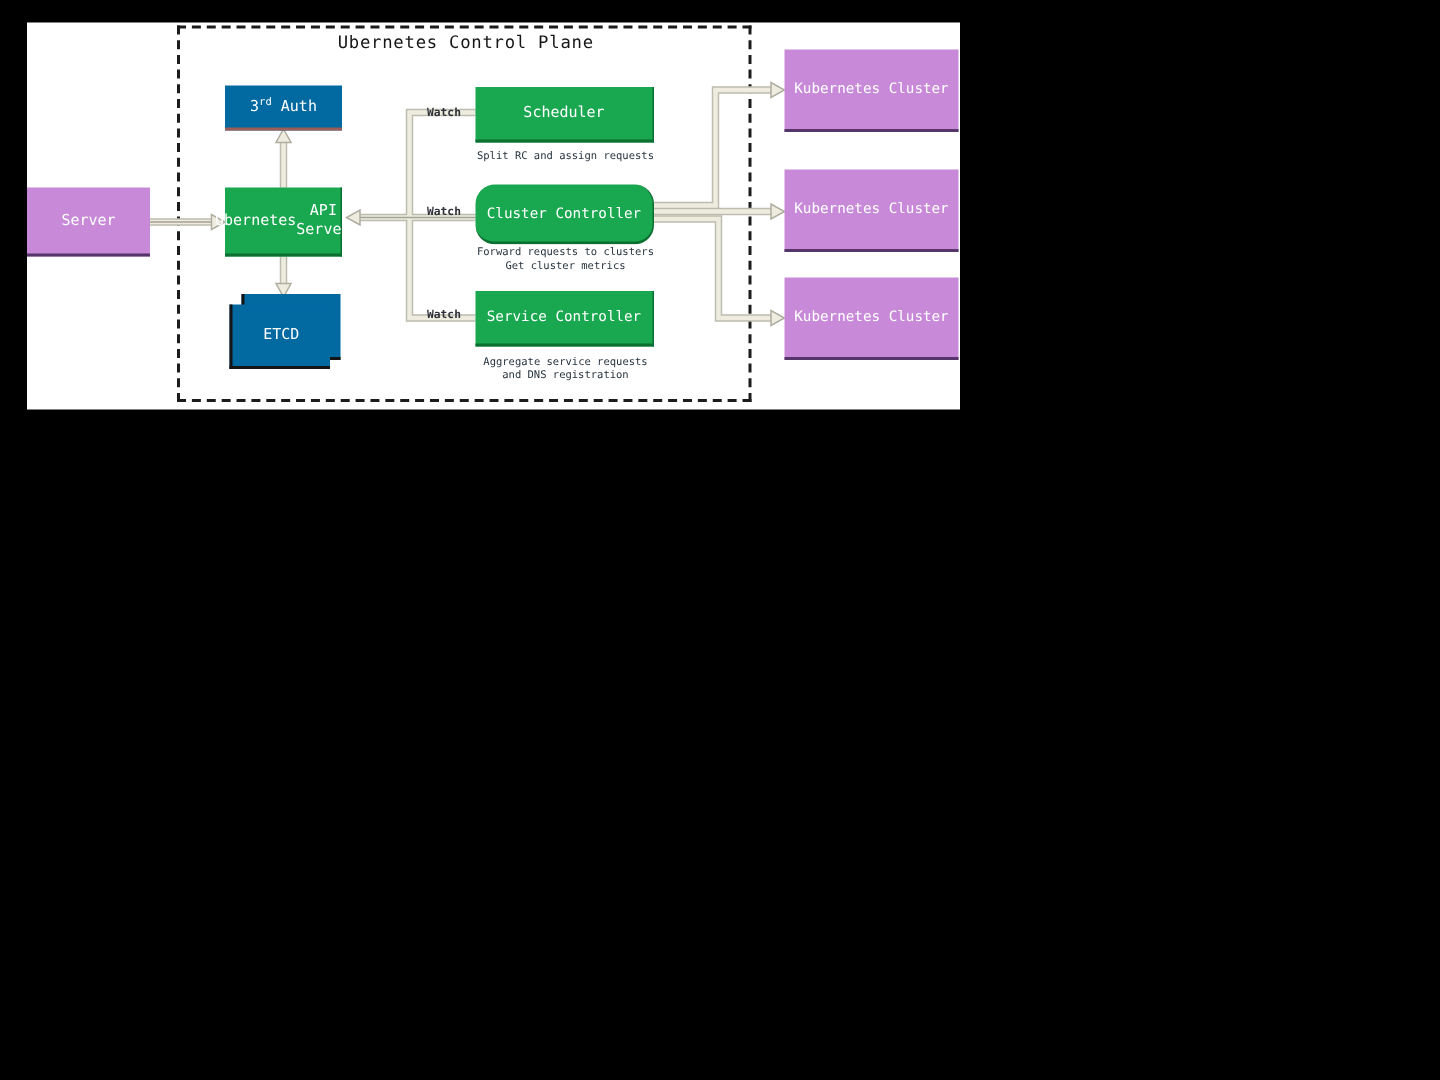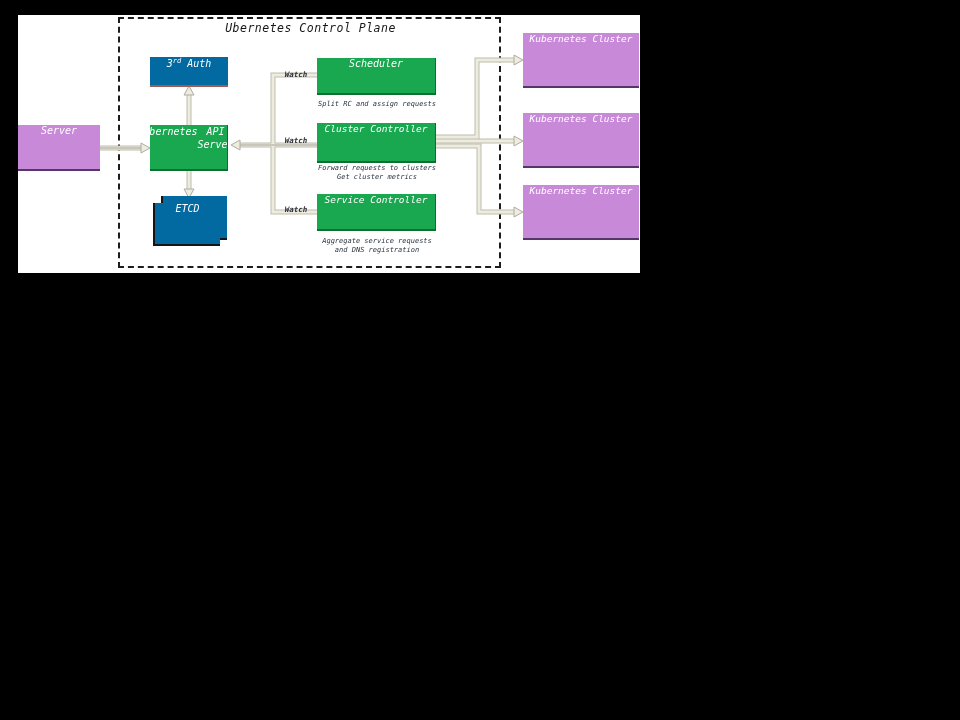--- a/index.html
+++ b/index.html
@@ -1,36 +1,36 @@
 <!DOCTYPE html>
 <html><head>
 <meta charset="utf-8">
 <style>
   html,body{margin:0;padding:0;background:#000;}
   .page{position:relative;width:860px;height:720px;background:#000;overflow:hidden;
-        font-family:"DejaVu Sans Mono","Liberation Mono",monospace;font-style:italic;}
+        font-family:"DejaVu Sans Mono","Liberation Mono",monospace;}
   .diagram{position:absolute;left:18px;top:15px;width:622px;height:258px;background:#ffffff;}
 
   .cp-border{position:absolute;left:100px;top:2px;width:383px;height:251px;
              border:2px dashed #1c1c1c;box-sizing:border-box;}
   .title{position:absolute;left:100px;top:6px;width:385px;text-align:center;
          font-size:11.5px;color:#161616;letter-spacing:.5px;}
 
-  .node{position:absolute;display:flex;align-items:flex-start;justify-content:center;
+  .node{position:absolute;display:flex;align-items:center;justify-content:center;
         color:#ffffff;text-align:center;box-sizing:border-box;}
   .green{background:#19a74f;border-bottom:2px solid #0c6e31;border-right:1px solid #0c6e31;}
   .purple{background:#c88ad8;border-bottom:2px solid #55356a;}
   .salmon{background:#0369a1;}
 
   .kubectl{left:0px;top:110px;width:82px;height:46px;font-size:10px;}
   .third-auth{left:132px;top:42px;width:78px;height:30px;font-size:10px;border-bottom:2px solid #9e5c56;}
   .third-auth sup{font-size:7px;}
   .api-server{left:132px;top:110px;width:78px;height:46px;font-size:10px;line-height:13px;flex-direction:row;}
   .scheduler{left:299px;top:43px;width:119px;height:37px;font-size:10px;}
-  .cluster-controller{left:299px;top:108px;width:119px;height:40px;font-size:9.5px;}
+  .cluster-controller{left:299px;top:108px;width:119px;height:40px;font-size:9.5px;border-radius:13px;}
   .service-controller{left:299px;top:179px;width:119px;height:37px;font-size:9.5px;}
   .kcluster{width:116px;height:55px;font-size:9.5px;}
   .kc1{left:505px;top:18px;}
   .kc2{left:505px;top:98px;}
   .kc3{left:505px;top:170px;}
 
   .etcd-back{left:143px;top:181px;width:66px;height:44px;
              border-left:2px solid #151515;border-bottom:2px solid #151515;}
   .etcd-front{left:135px;top:188px;width:67px;height:43px;font-size:10px;
               border-left:2px solid #151515;border-bottom:2px solid #151515;}

